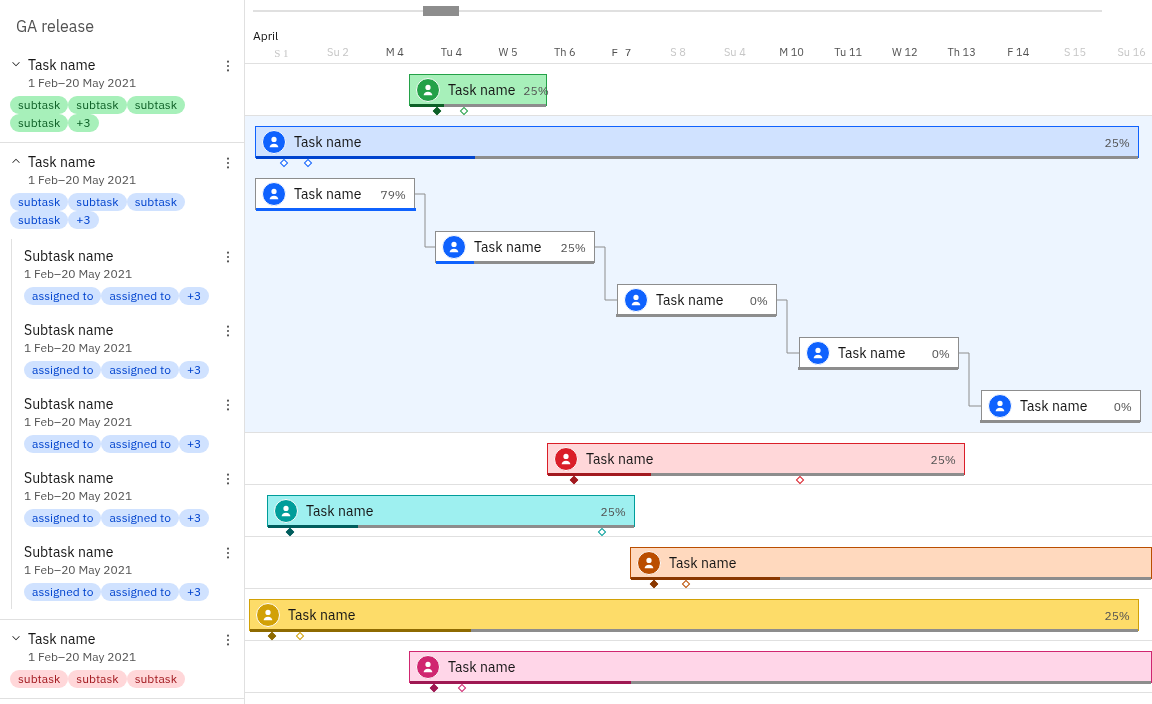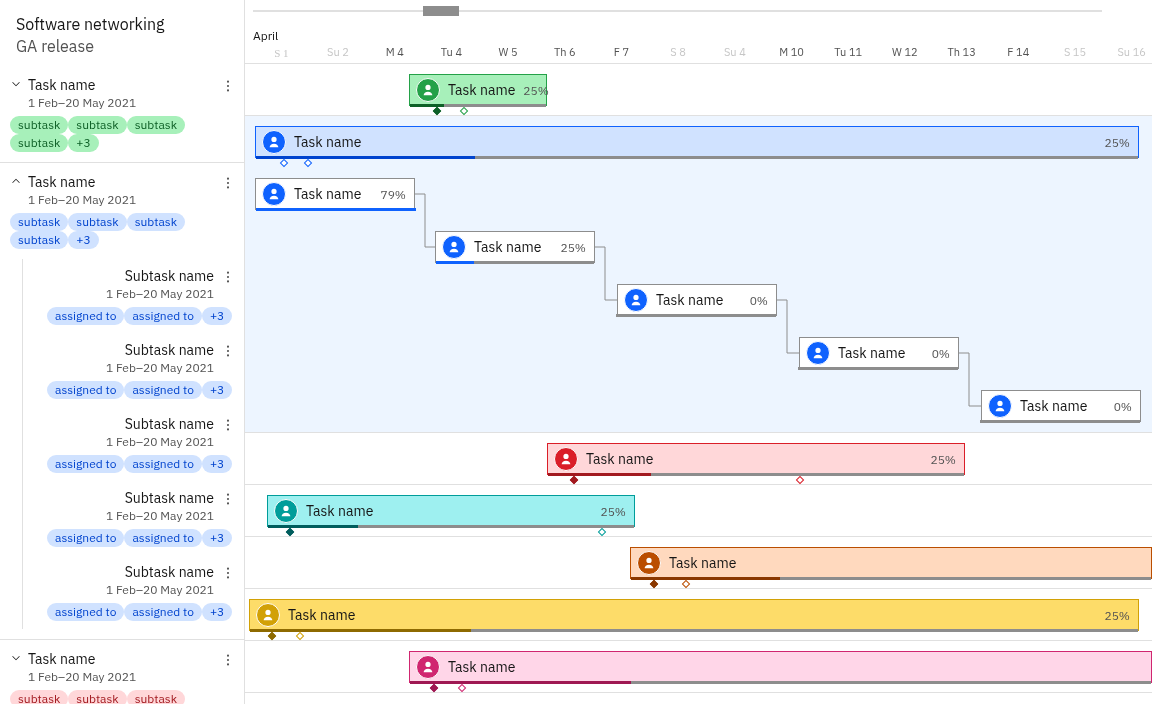--- a/index.html
+++ b/index.html
@@ -15,21 +15,21 @@
 .chevron { width: 12px; flex-shrink: 0; margin-top: 2px; cursor: pointer; color: #161616; }
 .chevron svg { width: 12px; height: 12px; }
 .task-body { flex: 1; min-width: 0; }
 .task-name { font-size: 14px; font-weight: 400; color: #161616; }
 .task-dates { font-size: 12px; color: #525252; margin-top: 1px; }
 .overflow-menu { width: 16px; height: 16px; margin-top: 2px; display: flex; align-items: center; justify-content: center; cursor: pointer; color: #525252; }
 .overflow-menu svg { width: 14px; height: 14px; }
 .tags { margin-top: 6px; display: flex; flex-wrap: wrap; }
 .tag { font-size: 12px; padding: 1px 8px; border-radius: 10px; line-height: 16px;}
 .tag-more { background: #e0e0e0; color: #393939; }
-.subtask-list { margin-left: 12px; border-left: 1px solid #e0e0e0; padding-left: 24px; margin-top: 10px; text-align: right;}
+.subtask-list { margin-left: 1px; border-left: 1px solid #e0e0e0; padding-left: 12px; margin-top: 10px;}
 .subtask-item { padding: 8px 0; position: relative;}
 .subtask-item .task-row{align-items:flex-start;}
 .subtask-item .task-name{font-size:14px;}
 .timeline { flex: 1; position: relative; overflow: hidden; }
 .tl-header { height: 64px; border-bottom: 1px solid #e0e0e0; position: relative; }
 .month-label { position: absolute; top: 28px; left: 8px; font-size: 12px; color: #161616; }
 .scrubber { position: absolute; top: 8px; left: 8px; right: 50px; height: 6px; }
 .scrubber-track { height: 2px; background: #e0e0e0; margin-top:2px;}
 .scrubber-handle { position: absolute; top: -2px; height: 10px; background: #8d8d8d; }
 .days { position: absolute; bottom: 0; left: 0; right: 0; height: 20px; display: flex; }
@@ -65,21 +65,20 @@
 .milestone.pink{background:#fff;border-color:#d02670;transform:rotate(45deg);} .milestone.pink.solid{background:#9f1853;border-color:#9f1853;}
 .assign-tag{background:#d0e2ff;color:#0043ce;font-size:12px;padding:1px 8px;border-radius:10px;line-height:16px;}
 .dep-line{position:absolute;stroke:#8d8d8d;stroke-width:1;fill:none;}
 </style>
 </head>
 <body>
 
 <div class="root">
 <div class="sidebar">
   <div class="sidebar-header">
-    <div class="project-title">Software networking</div>
     <div class="project-subtitle">GA release</div>
   </div>
   <div class="task-list" id="task-list">
         <div class="task-item green">
           <div class="task-row">
             <span class="chevron"><svg viewBox="0 0 16 16">
                 <path d="M8 11L3 6l.7-.7L8 9.6l4.3-4.3.7.7z" fill="currentColor"></path>
               </svg></span>
             <div class="task-body">
               <div class="task-name">Task name</div>
@@ -260,21 +259,21 @@
       <div class="scrubber-handle" style="left:170px;width:36px;"></div>
     </div>
     <div class="month-label">April</div>
     <div class="days" id="days">
           <span class="day-col weekend" style="left: 8px; width: 56.6875px; font-family: Liberation Serif, serif;">S 1</span>
           <span class="day-col weekend" style="left: 64.6875px; width: 56.6875px;">Su 2</span>
           <span class="day-col" style="left: 121.375px; width: 56.6875px;">M 4</span>
           <span class="day-col" style="left: 178.062px; width: 56.6875px;">Tu 4</span>
           <span class="day-col" style="left: 234.75px; width: 56.6875px;">W 5</span>
           <span class="day-col" style="left: 291.438px; width: 56.6875px;">Th 6</span>
-          <span class="day-col" style="left: 348.125px; width: 56.6875px;">F 7</span>
+          <span class="day-col" style="left: 348.125px; width: 56.6875px; font-family: Liberation Mono, monospace;">F 7</span>
           <span class="day-col weekend" style="left: 404.812px; width: 56.6875px;">S 8</span>
           <span class="day-col weekend" style="left: 461.5px; width: 56.6875px;">Su 4</span>
           <span class="day-col" style="left: 518.188px; width: 56.6875px;">M 10</span>
           <span class="day-col" style="left: 574.875px; width: 56.6875px;">Tu 11</span>
           <span class="day-col" style="left: 631.562px; width: 56.6875px;">W 12</span>
           <span class="day-col" style="left: 688.25px; width: 56.6875px;">Th 13</span>
           <span class="day-col" style="left: 744.938px; width: 56.6875px;">F 14</span>
           <span class="day-col weekend" style="left: 801.625px; width: 56.6875px; margin-top: 46px;">S 15</span>
           <span class="day-col weekend" style="left: 858.312px; width: 56.6875px;">Su 16</span>
         </div>

